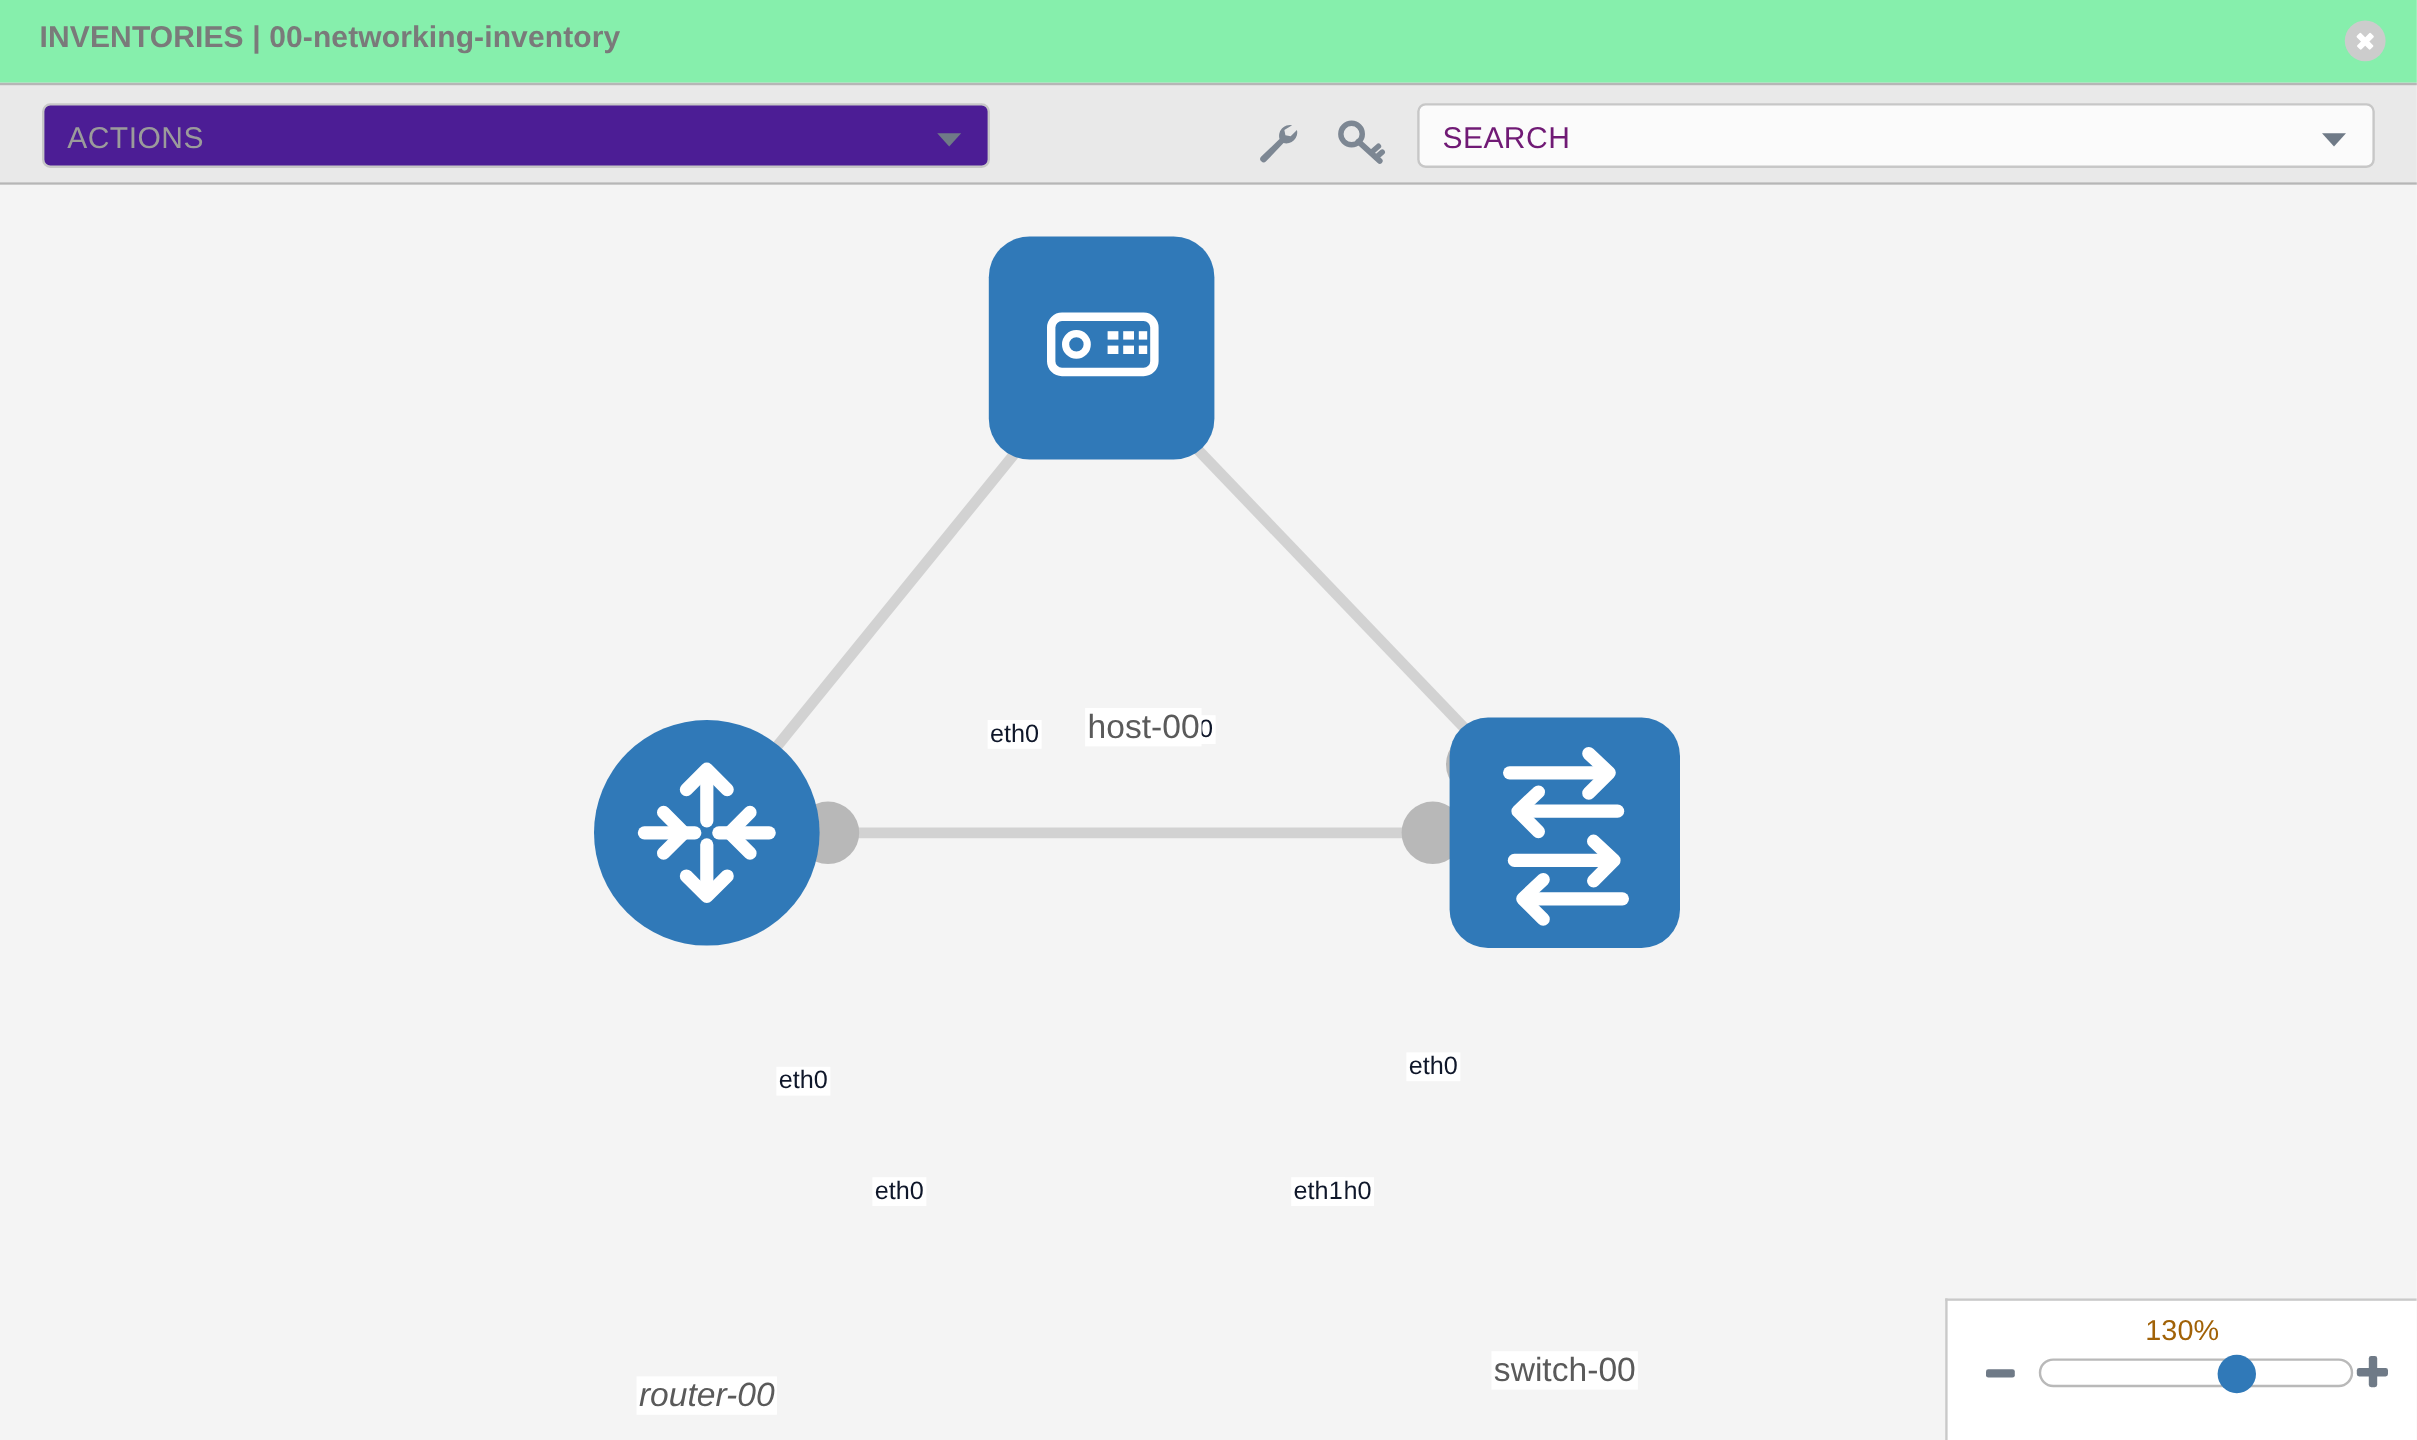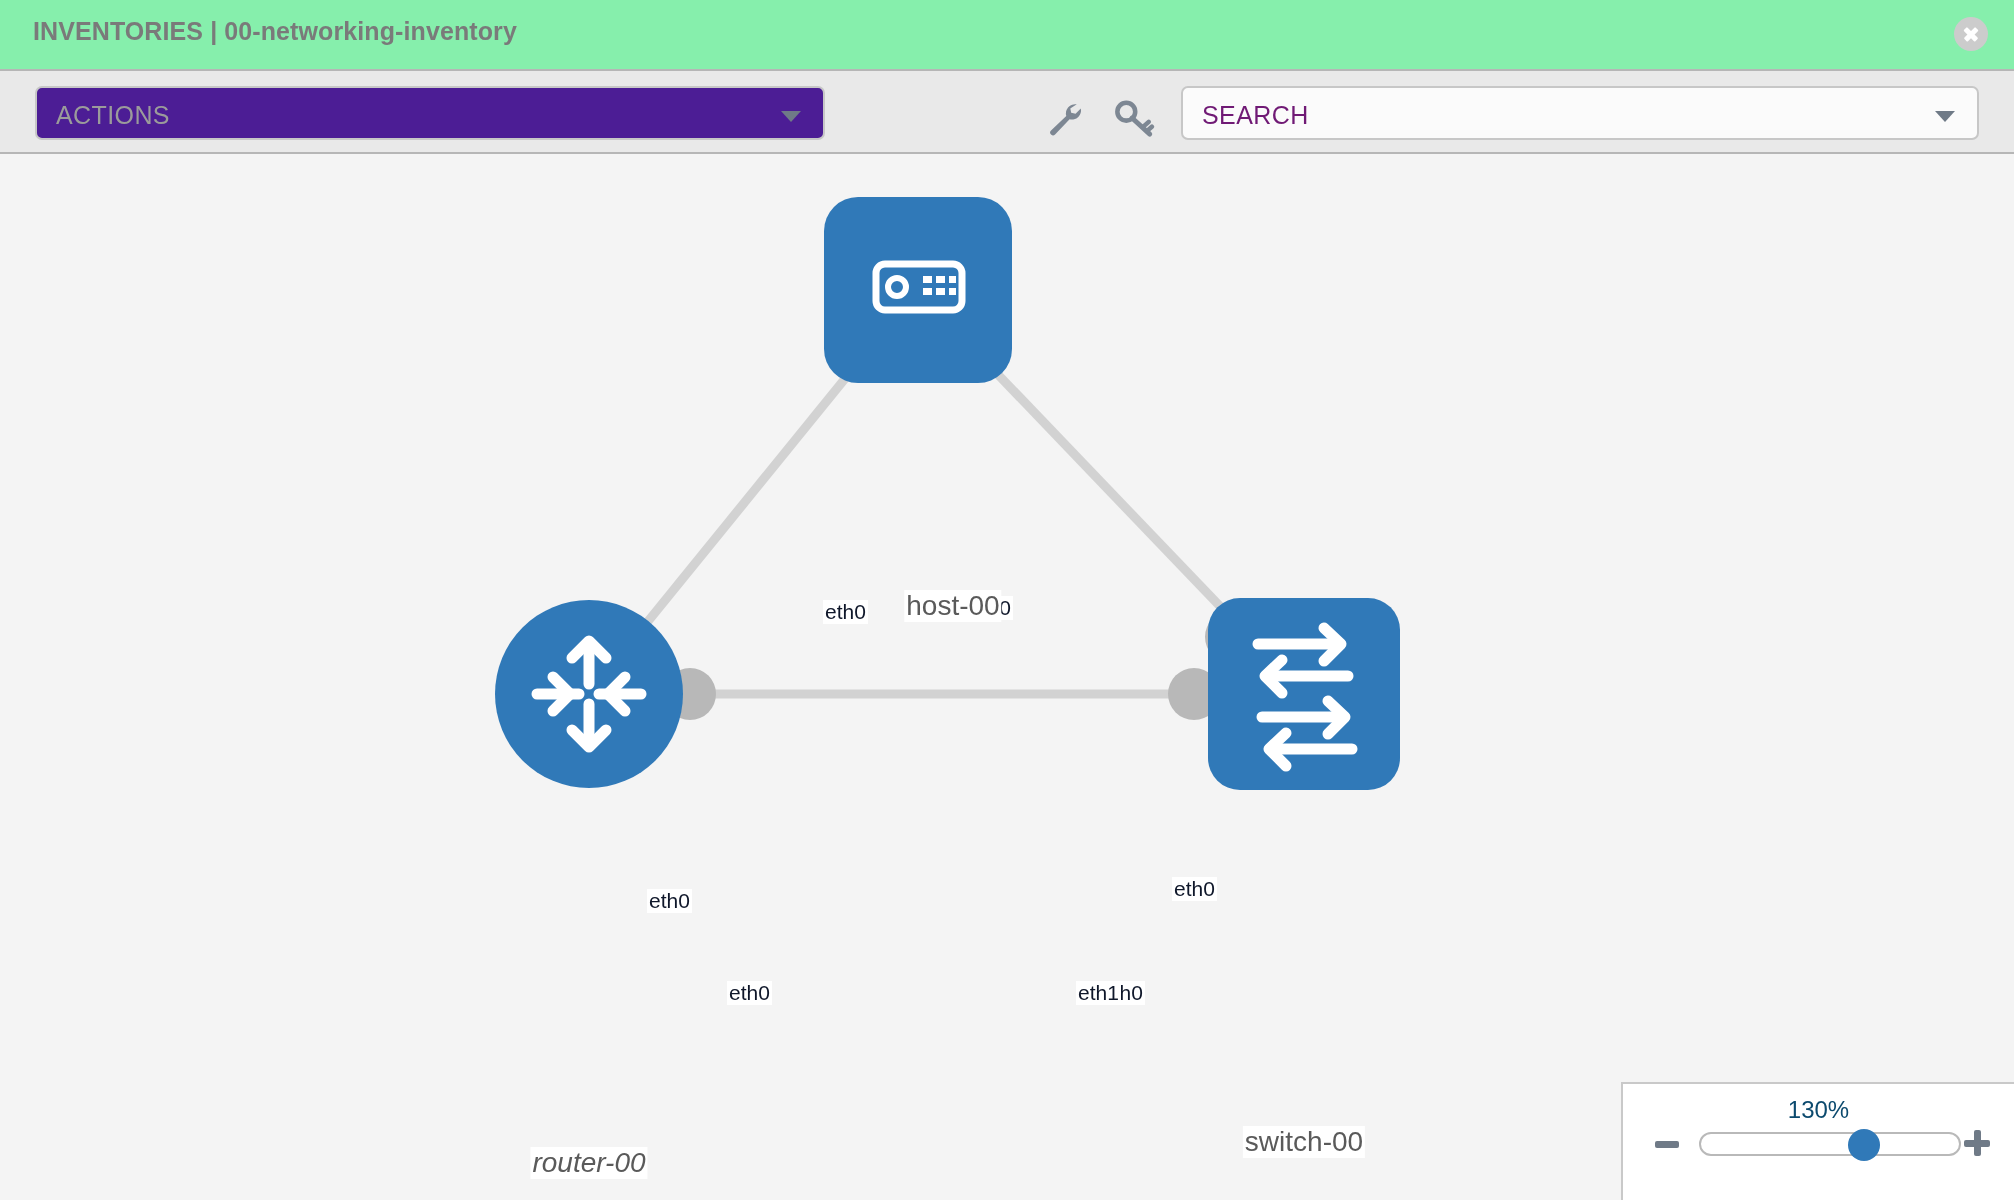--- a/index.html
+++ b/index.html
@@ -179,21 +179,21 @@
     border-bottom: none;
     box-sizing: border-box;
   }
   .zoom-pct {
     position: absolute;
     top: 12px;
     left: 0;
     width: 100%;
     text-align: center;
     font-size: 24px;
-    color: #0c4a6e;
+    color: #a16207;
   }
   .zoom-minus {
     position: absolute;
     left: 32px;
     top: 57px;
     width: 24px;
     height: 7px;
     background: #6f7a87;
     border-radius: 2px;
     cursor: pointer;

